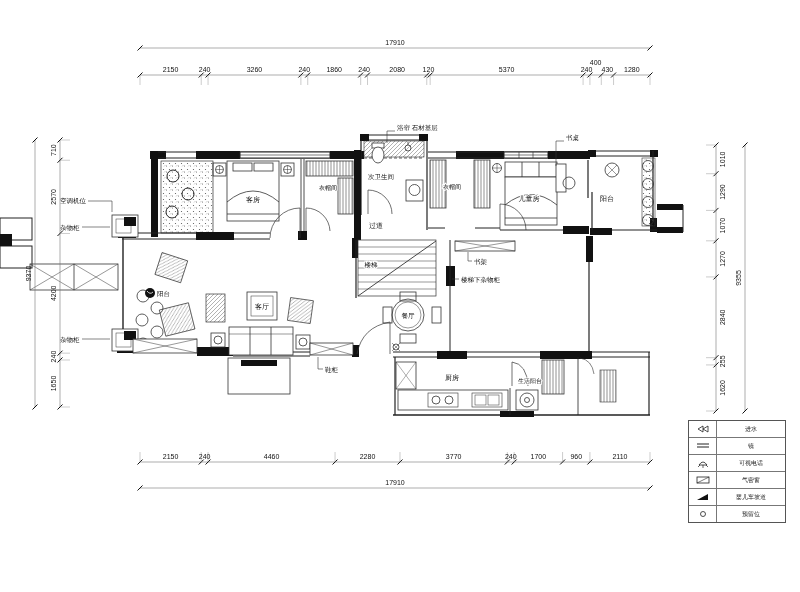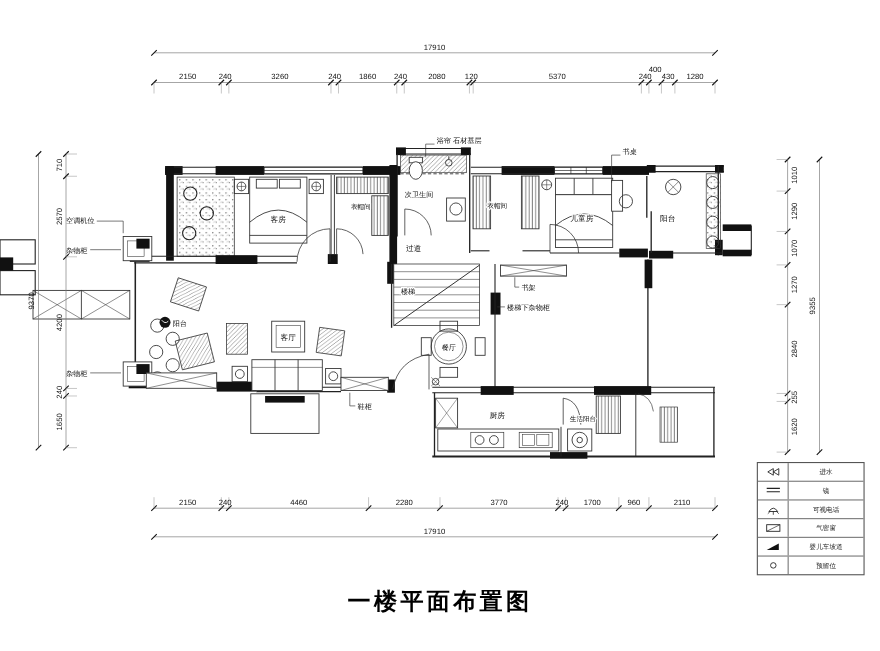--- a/index.html
+++ b/index.html
@@ -492,14 +492,13 @@
   <div class="lg-row">
     <div class="lg-ic">
       <svg width="10" height="10">
             <circle cx="5" cy="5" r="2.5" fill="none" stroke="#222" stroke-width="0.8"></circle>
           </svg>
     </div>
     <div class="lg-lb">预留位</div>
   </div>
 </div>
 
-<div id="title">一楼平面布置图</div>
 </div>
 
 </body></html>

